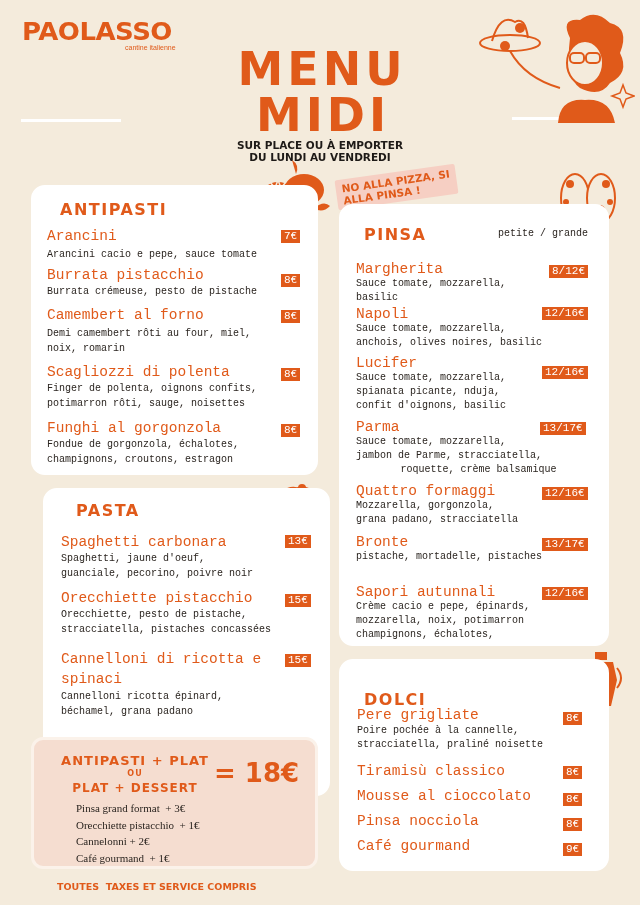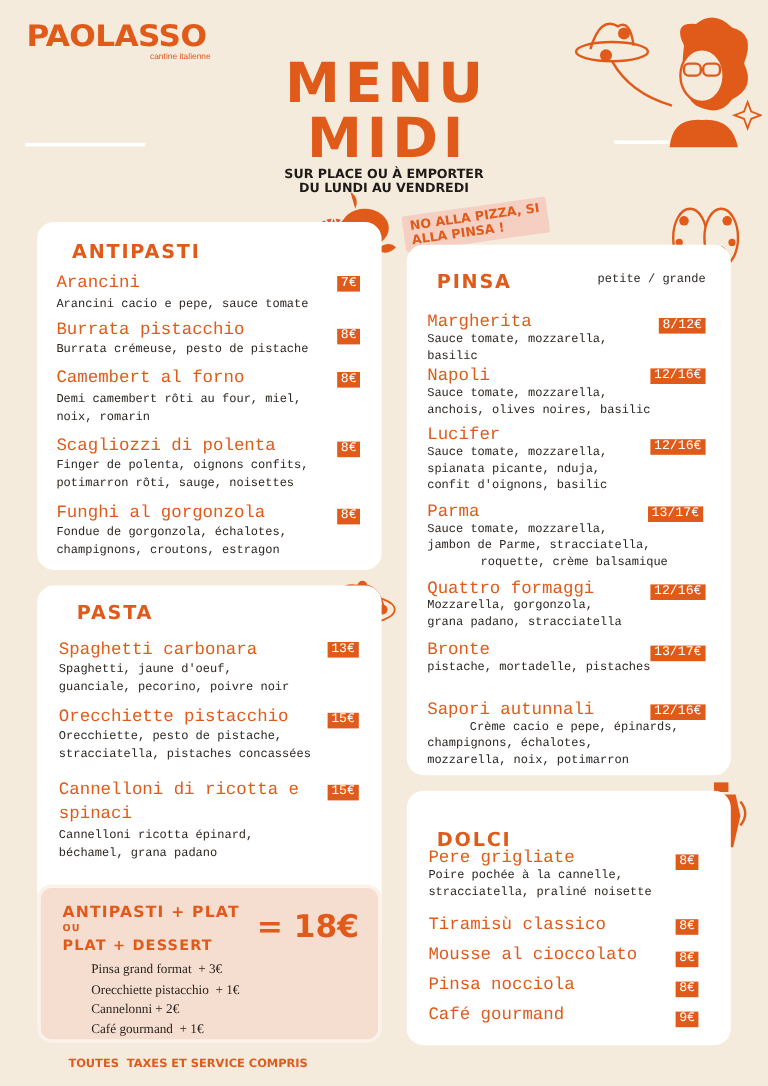--- a/index.html
+++ b/index.html
@@ -17,21 +17,21 @@
     .subtitle { left: 0; width: 640px; text-align: center; font-family: "DejaVu Sans", sans-serif; font-weight: 700; font-size: 10.5px; line-height: 12px; color: #1e1a17; }
 
     .card { background: #ffffff; border: 3px solid #ffffff; border-radius: 14px; }
     .sec-title { font-family: "DejaVu Sans", sans-serif; font-weight: 900; font-size: 16px; color: #e05a1a; letter-spacing: 1.5px; }
 
     .item-name { font-family: "Liberation Mono", monospace; font-size: 14.5px; color: #e05a1a; line-height: 18px; }
     .item-desc { font-family: "Liberation Mono", monospace; font-size: 10px; color: #2b2520; line-height: 15px; }
     .price { position: absolute; background: #e05a1a; color: #ffffff; font-family: "Liberation Mono", monospace; font-size: 11px; line-height: 13px; padding: 0 3px; }
 
     .promo { background: #f5ddd0; border: 3px solid #fbf2ea; border-radius: 12px; }
-    .promo-line { font-family: "DejaVu Sans", sans-serif; font-weight: 700; color: #e05a1a; letter-spacing: 1px; }
+    .promo-line { font-family: "DejaVu Sans", sans-serif; font-weight: 700; color: #e05a1a; text-align: center; letter-spacing: 1px; }
     .promo-extra { font-family: "Liberation Serif", serif; font-size: 11px; color: #2b2520; line-height: 16px; }
     .footer { font-family: "DejaVu Sans", sans-serif; font-weight: 700; font-size: 9.5px; color: #e05a1a; }
 
     .badge { background: #f6cfc3; color: #e05a1a; font-family: "DejaVu Sans", sans-serif; font-weight: 900; font-size: 10.5px; line-height: 12px; padding: 3px 6px; transform: rotate(-8deg); border-radius: 2px; }
   </style>
 </head>
 <body>
 
 <div class="abs logo">PAOLASSO</div>
 <div class="abs logo-sub">cantine italienne</div>
@@ -121,21 +121,21 @@
 
 <svg class="abs" style="left:262px; top:480px;" width="70" height="42" viewBox="0 0 70 42">
   <ellipse cx="35" cy="28" rx="32" ry="12" fill="#f4ebdc" stroke="#e05a1a" stroke-width="1.5"></ellipse>
   <path d="M12 26 Q20 5 35 8 Q52 4 58 26" fill="#f4ebdc" stroke="#e05a1a" stroke-width="1.5"></path>
   <circle cx="40" cy="8" r="4" fill="#e05a1a"></circle>
     <circle cx="22" cy="20" r="4" fill="#e05a1a"></circle>
   <circle cx="50" cy="18" r="4" fill="#e05a1a"></circle>
     <circle cx="57" cy="28" r="4" fill="#e05a1a"></circle>
 </svg>
 
-<div class="abs card" style="left:31px; top:488px; width:287px; height:308px;">
+<div class="abs card" style="left:43px; top:488px; width:287px; height:308px;">
   <div class="abs sec-title" style="left:30px; top:10px;">PASTA</div>
 
   <div class="abs" style="left:15px; top:42px; width:260px;">
     <div class="item-name">Spaghetti carbonara</div>
     <div class="item-desc">Spaghetti, jaune d'oeuf,</div>
     <div class="item-desc">guanciale, pecorino, poivre noir</div>
     <span class="price" style="left:224px; top:2px;">13€</span>
   </div>
 
   <div class="abs" style="left:15px; top:98px; width:260px;">
@@ -209,23 +209,23 @@
   </div>
 
   <div class="abs" style="left:14px; top:327px; width:245px;">
     <div class="item-name" style="line-height:16px;">Bronte</div>
     <div class="item-desc" style="line-height:14px;">pistache, mortadelle, pistaches</div>
     <span class="price" style="left:186px; top:4px;">13/17€</span>
   </div>
 
   <div class="abs" style="left:14px; top:377px; width:245px;">
     <div class="item-name" style="line-height:16px;">Sapori autunnali</div>
-    <div class="item-desc" style="line-height:14px;text-align:center;">Crème cacio e pepe, épinards,</div>
+    <div class="item-desc" style="line-height:14px;">Crème cacio e pepe, épinards,</div>
+    <div class="item-desc" style="line-height:14px;">mozzarella, noix, potimarron</div>
     <div class="item-desc" style="line-height:14px;">champignons, échalotes,</div>
-    <div class="item-desc" style="line-height:14px;">mozzarella, noix, potimarron</div>
     <span class="price" style="left:186px; top:3px;">12/16€</span>
   </div>
 </div>
 
 <svg class="abs" style="left:555px; top:648px;" width="70" height="62" viewBox="0 0 70 62">
   <path d="M34 14 L58 14 L62 32 L56 58 L36 58 L30 32 Z" fill="#e05a1a"></path>
   <rect x="40" y="4" width="12" height="8" fill="#e05a1a"></rect>
   <path d="M62 20 Q70 30 62 40" fill="none" stroke="#e05a1a" stroke-width="2"></path>
   <ellipse cx="20" cy="44" rx="16" ry="10" fill="#f4ebdc" stroke="#e05a1a" stroke-width="1.5"></ellipse>
   <path d="M8 30 Q20 26 30 30 Q30 44 20 46 Q8 44 8 30 Z" fill="#f4ebdc" stroke="#e05a1a" stroke-width="1.5"></path>

